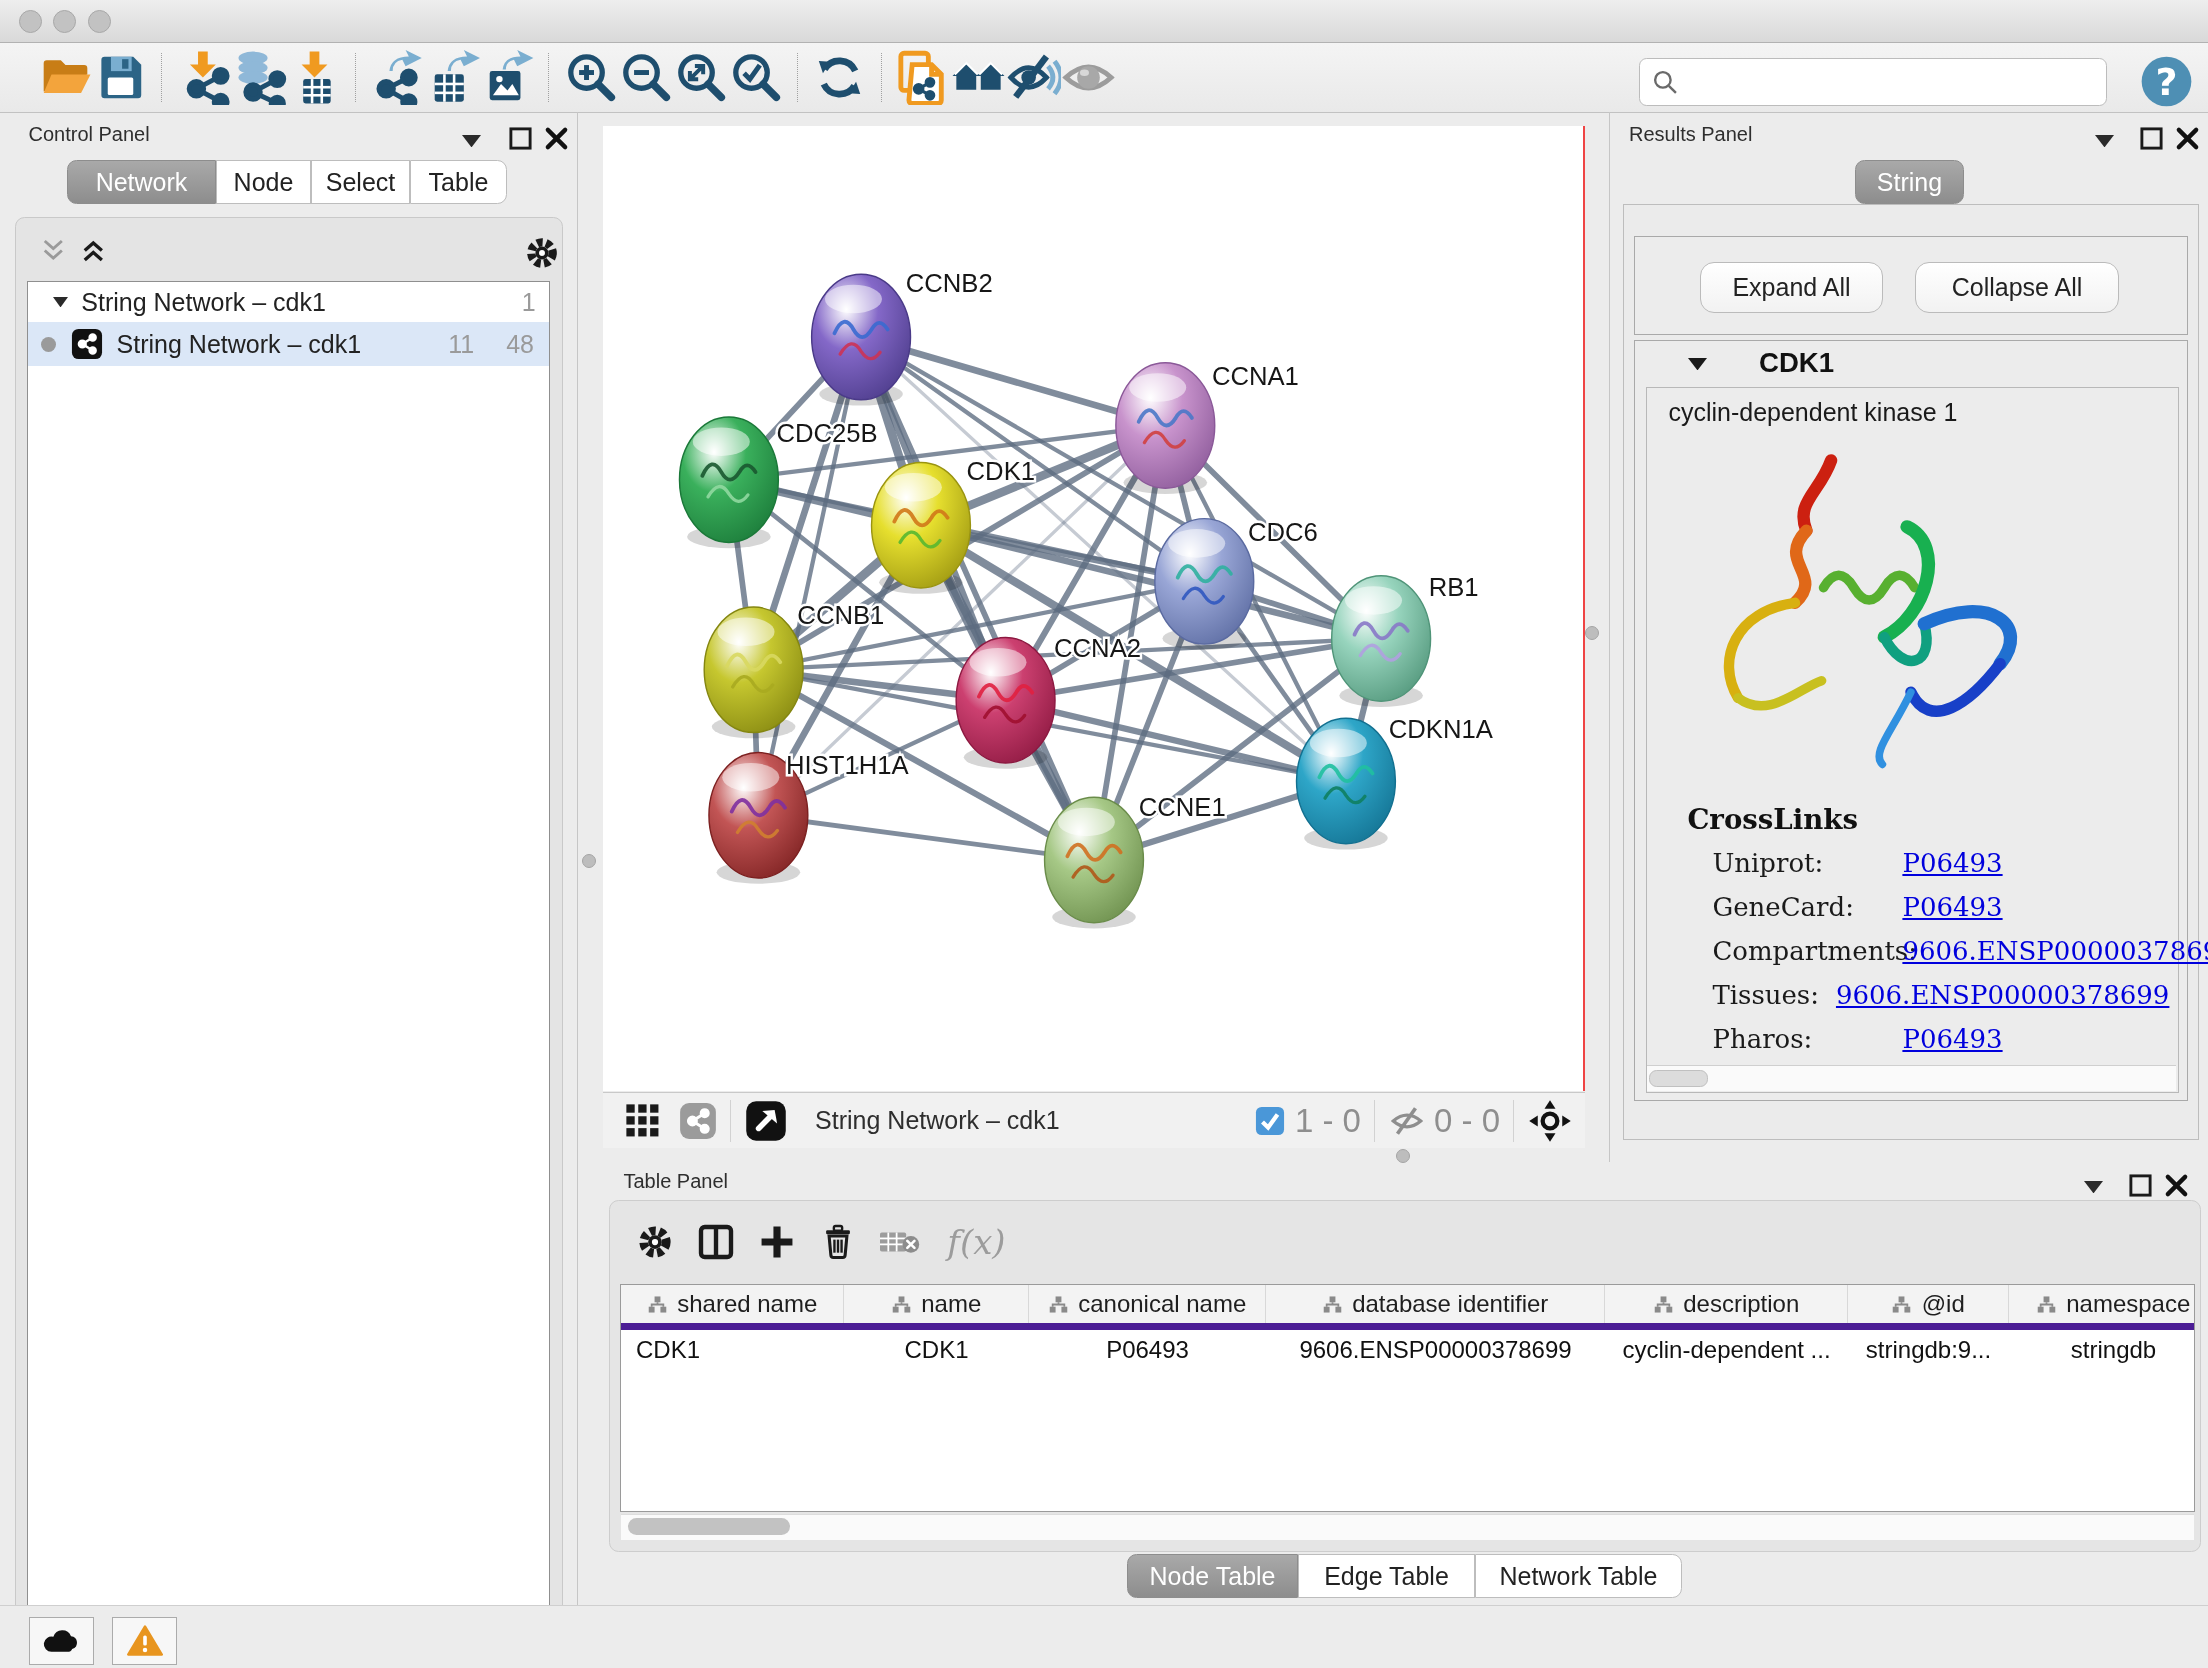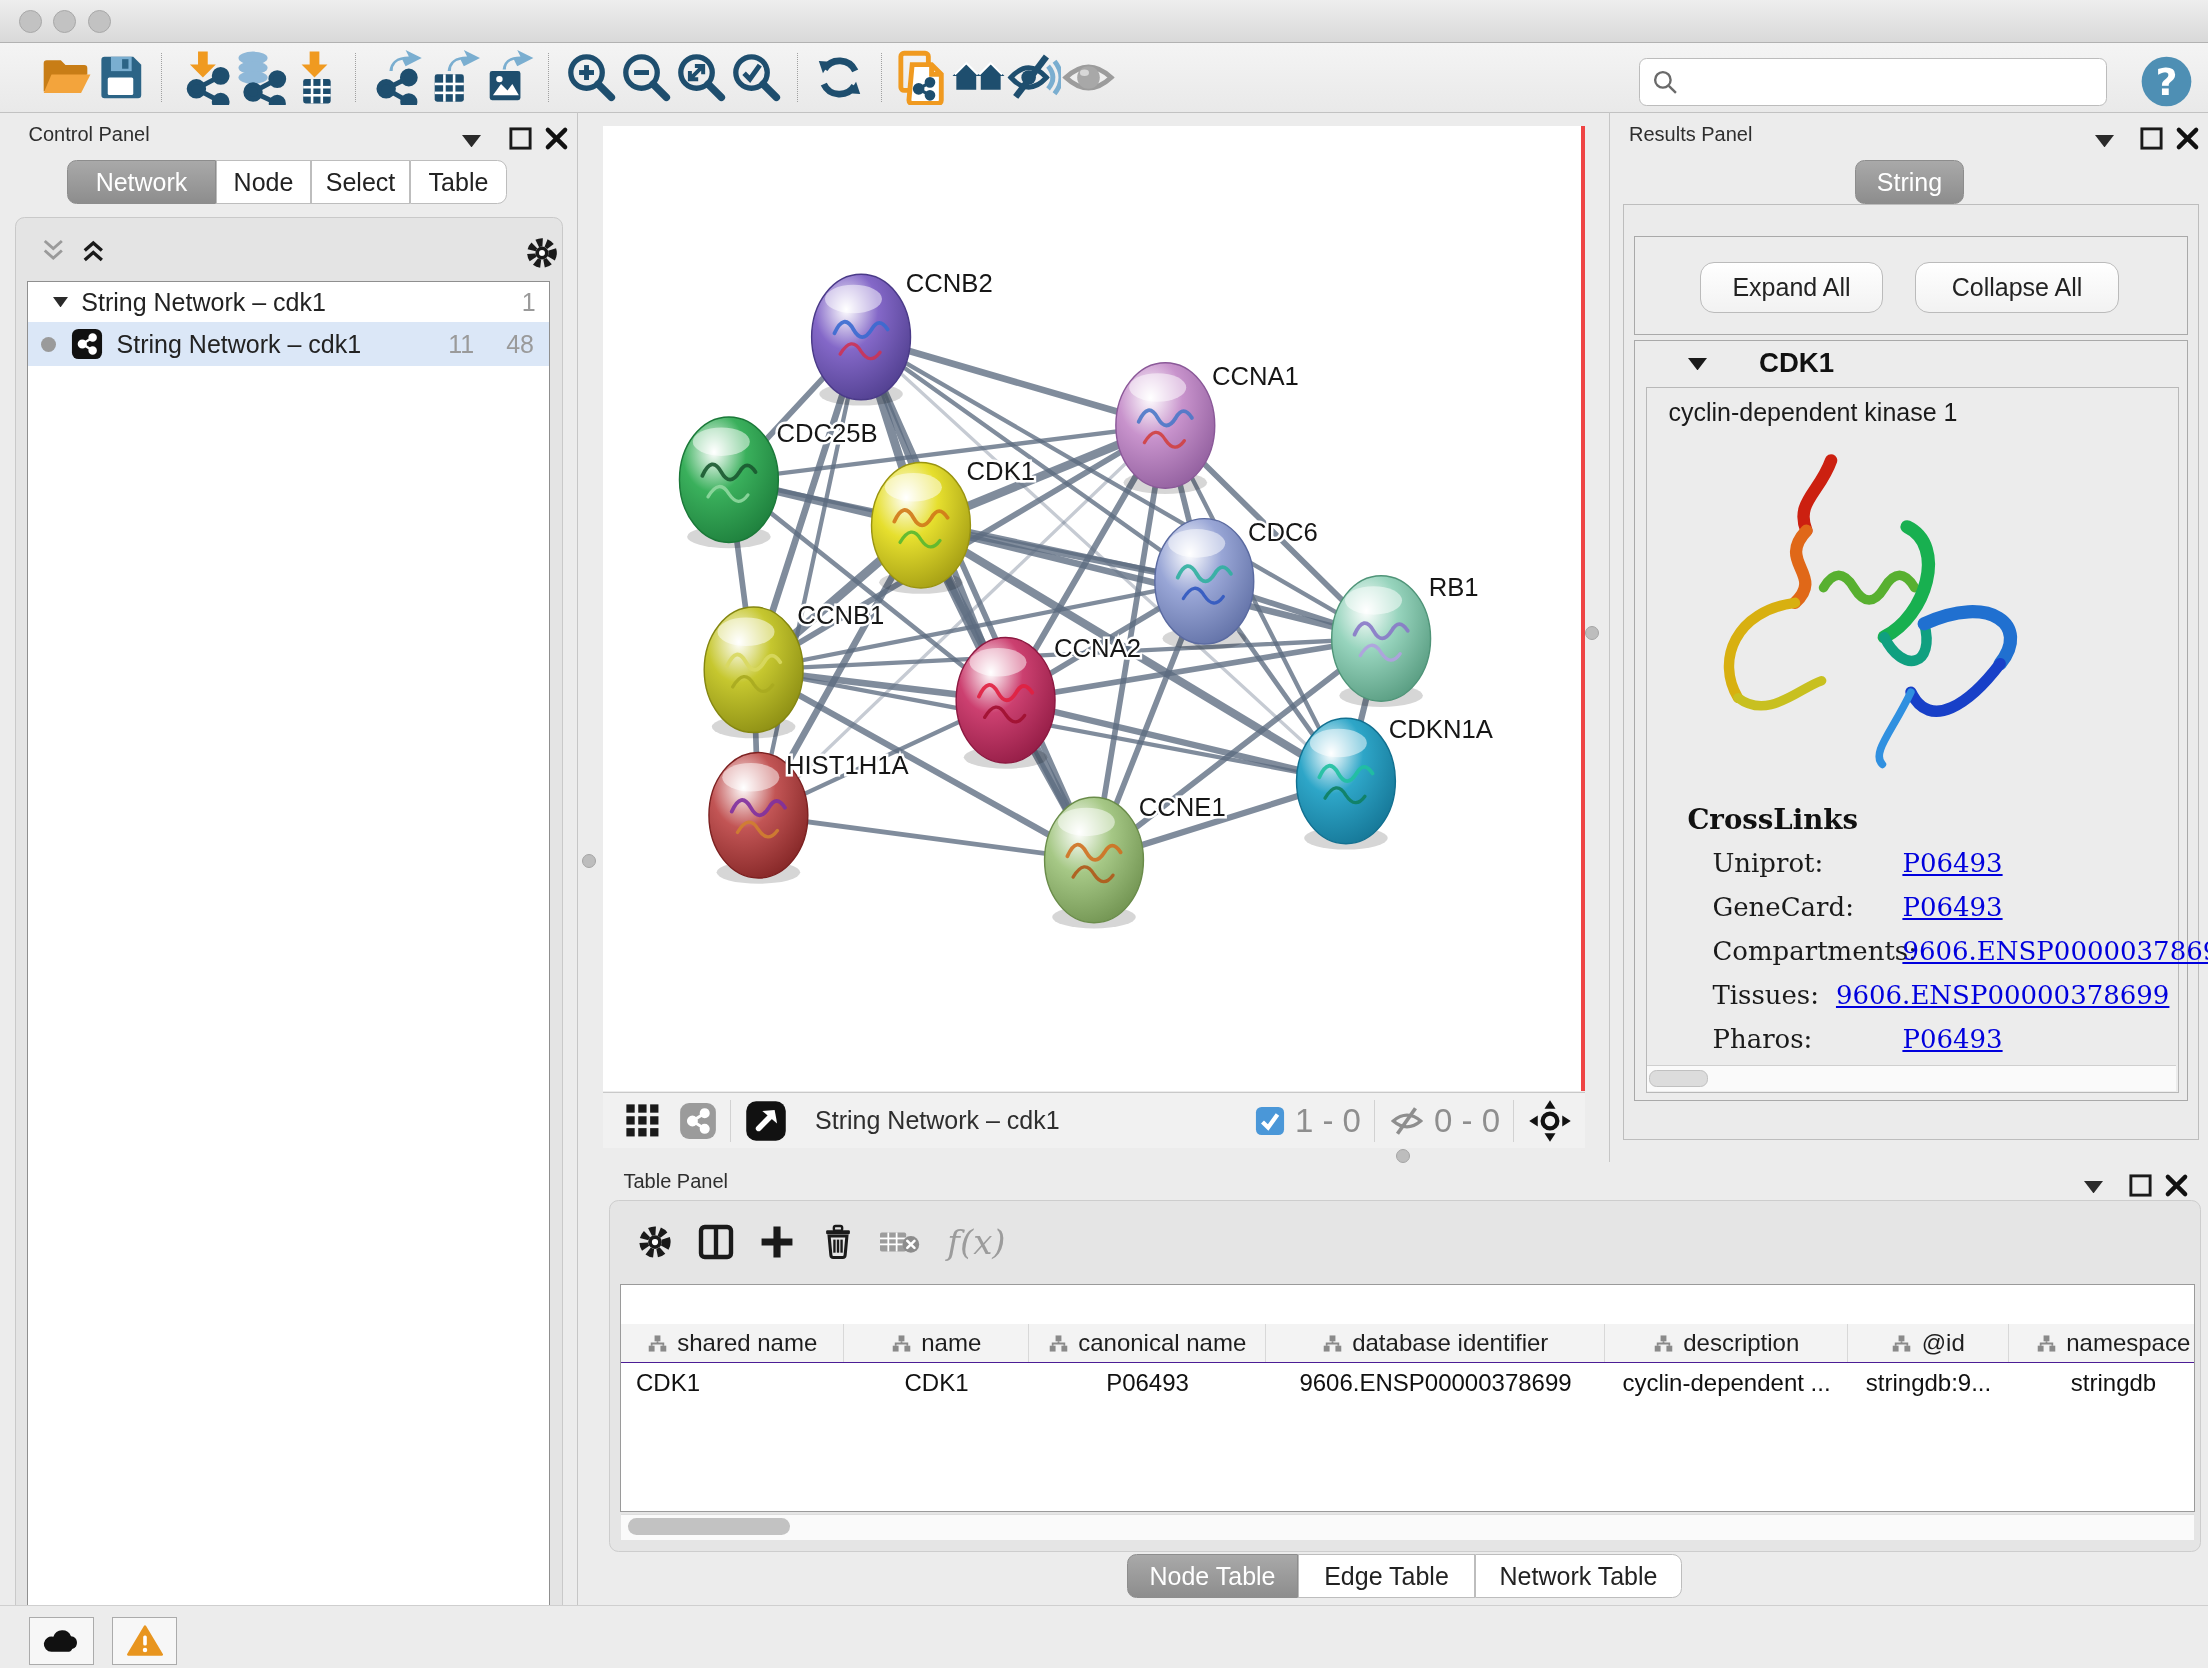--- a/index.html
+++ b/index.html
@@ -30,21 +30,21 @@
   .tab.single{border-radius:9.5px;}
   
   .cp-container{left:15px;top:217px;width:546px;height:1385px;background:#e4e4e4;
     border:1px solid #c9c9c9;border-radius:9.5px;}
   .cp-list{left:27px;top:282px;width:523px;height:1318px;background:#fff;border:1px solid #8f8f8f;box-sizing:border-box;}
   .cp-row{height:40px;display:flex;align-items:center;font-size:25px;}
   .cp-row .grow{flex:1;}
   .cp-row.sel{background:#dbe7f7;height:44px;}
   .graytxt{color:#9a9a9a;}
   
-  .netcanvas{left:603px;top:126px;width:982px;height:965px;background:#ffffff;border-right:4px solid #ef4444;box-sizing:border-box;}
+  .netcanvas{left:603px;top:126px;width:982px;height:965px;background:#ffffff;border-right:2px solid #ef4444;box-sizing:border-box;}
   .netbar{left:603px;top:1092px;width:982px;height:56px;background:#f1f1f1;border-top:1px solid #c9c9c9;
     display:flex;align-items:center;box-sizing:border-box;}
   .nbsep{width:1px;height:42px;background:#d2d2d2;margin:0 13.3px;}
   .netbar .title{font-size:25px;color:#2e2e2e;}
   .cnt{font-size:33px;color:#8e8e8e;margin-left:9.5px;}
   
   .rp-outer{left:1623px;top:204px;width:576px;height:936px;background:#ebebeb;border:1px solid #bdbdbd;box-sizing:border-box;}
   .rp-box{position:absolute;background:#ececec;border:1px solid #a9a9a9;box-sizing:border-box;}
   .btn{background:linear-gradient(#ffffff,#f2f2f2);border:1px solid #bbb;border-radius:14px;
     font-size:25px;display:flex;align-items:center;justify-content:center;color:#222;}
@@ -52,21 +52,21 @@
   .xrow{display:flex;height:44px;align-items:center;font-size:26px;}
   .xrow .lbl{width:190px;color:#1a1a1a;}
   .xrow a{color:#0000dd;text-decoration:underline;}
   
   .tp-container{left:609px;top:1200px;width:1590px;height:350px;background:#e5e5e5;
     border:1px solid #cdcdcd;border-radius:9.5px;}
   .tp-toolbar{left:624px;top:1214px;width:951px;height:55px;display:flex;align-items:center;}
   .tp-tbtn{width:61px;height:53px;display:flex;align-items:center;justify-content:center;}
   .tbl{left:620px;top:1284px;width:1575px;height:228px;background:#fff;border:1px solid #9a9a9a;
     box-sizing:border-box;overflow:hidden;}
-  .thead{display:flex;height:38px;background:#f3f3f3;border-bottom:1px solid #4c1d95;margin-top:39px;}
+  .thead{display:flex;height:38px;background:#f3f3f3;border-bottom:7px solid #4c1d95;}
   .th{display:flex;align-items:center;justify-content:center;gap:9.5px;font-size:24px;color:#1e1e1e;
     border-right:1px solid #d8d8d8;flex:0 0 auto;box-sizing:border-box;overflow:hidden;white-space:nowrap;}
   .trow{display:flex;height:40px;}
   .td{display:flex;align-items:center;font-size:24px;color:#111;flex:0 0 auto;box-sizing:border-box;
     overflow:hidden;white-space:nowrap;justify-content:center;}
   .td.left{justify-content:flex-start;padding-left:15px;}
   .hscroll{left:621px;top:1514px;width:1573px;height:25px;background:#fafafa;border-top:1px solid #ddd;}
   .hthumb{left:628px;top:1518px;width:162px;height:17px;border-radius:8.6px;background:#c2c2c2;}
   
   .statusbar{left:0;top:1605px;width:2208px;height:63px;background:#ececec;border-top:1px solid #cfcfcf;}

